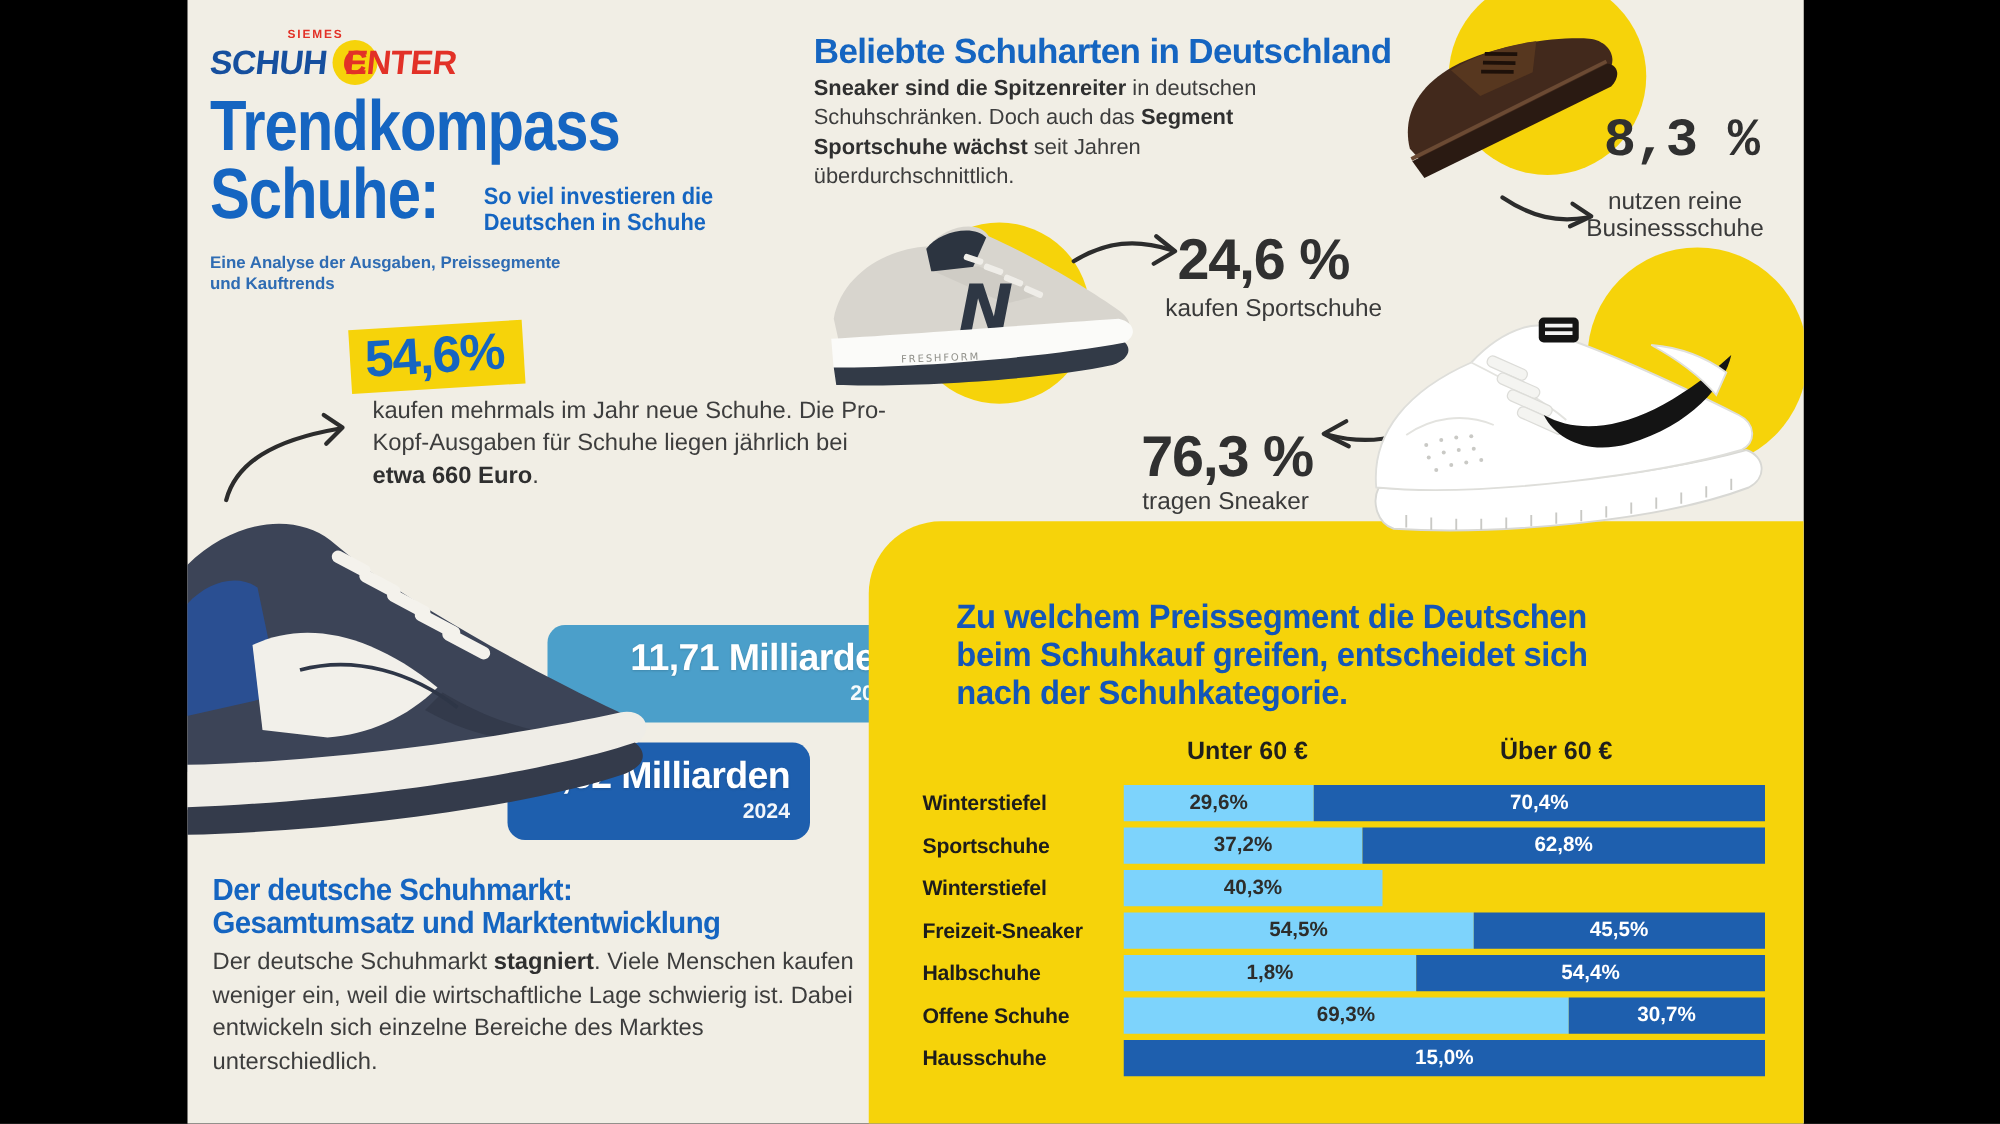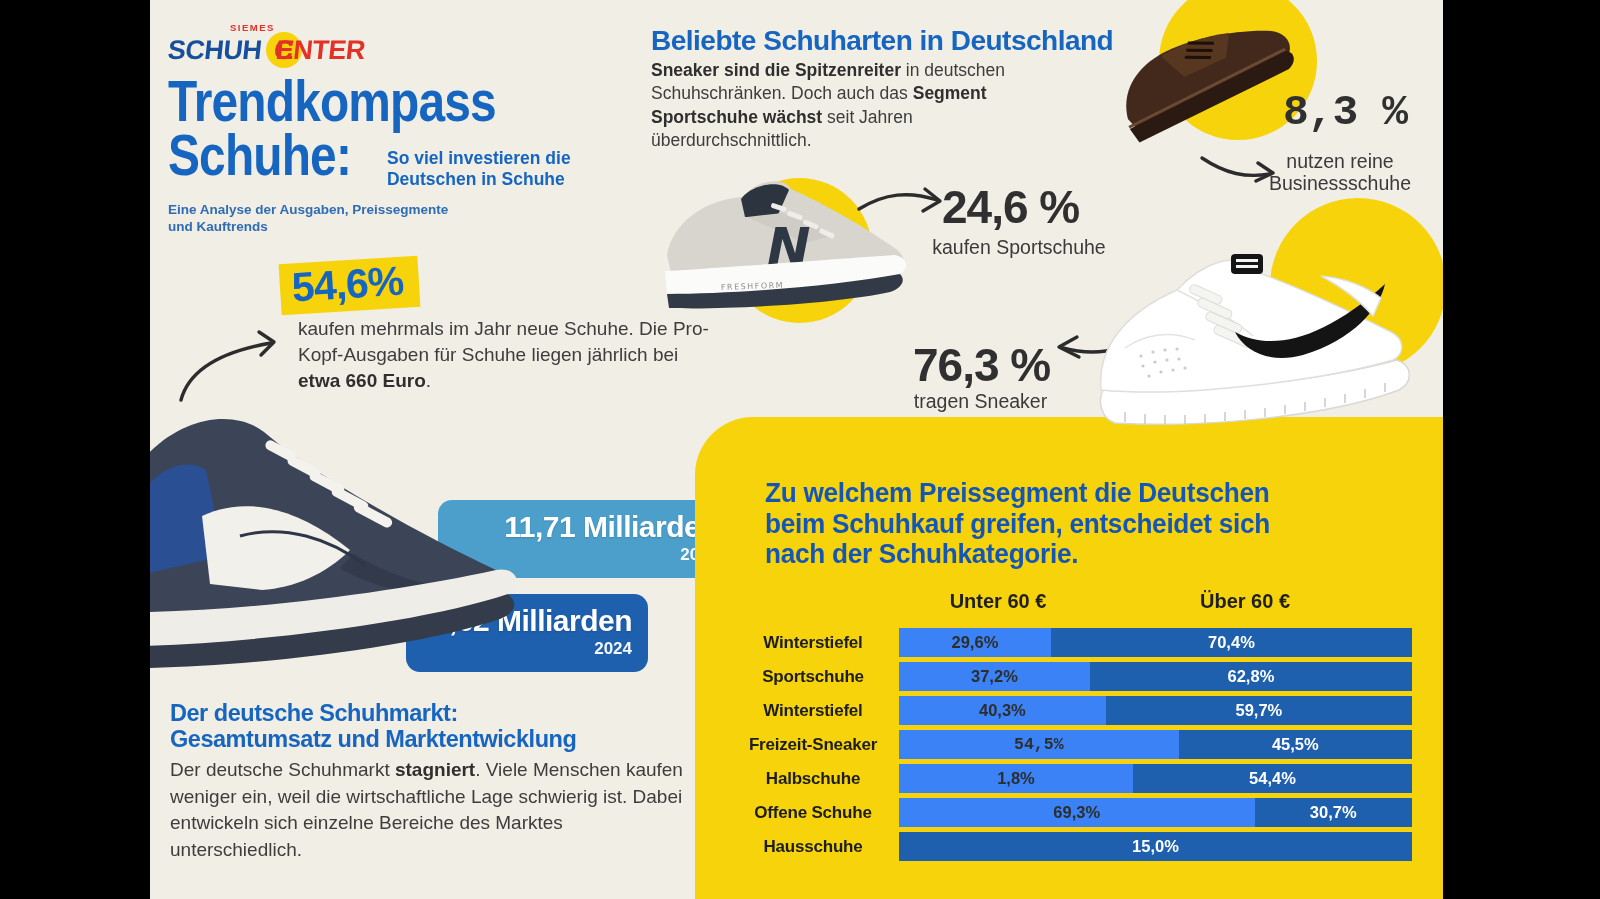--- a/index.html
+++ b/index.html
@@ -42,26 +42,26 @@
   .rbar23{left:288px;top:500px;width:296px;height:78px;background:var(--light-blue);}
   .rbar24{left:256px;top:594px;width:242px;height:78px;background:var(--dark-blue);}
   
   .market-h{left:20px;top:700px;font-size:24.5px;font-weight:900;color:var(--blue);line-height:1.07;letter-spacing:-0.5px;transform:scaleX(0.96);transform-origin:left top;}
   .market-p{left:20px;top:757px;width:520px;font-size:19px;color:var(--ink);line-height:1.4;}
   
   .panel{left:545px;top:417px;width:748px;height:482px;background:var(--panel-yellow);border-top-left-radius:58px;}
   .panel-h{left:615px;top:478px;width:562px;font-size:27px;font-weight:900;color:#1456b8;line-height:1.13;letter-spacing:-0.3px;transform:scaleX(0.97);transform-origin:left top;}
   .chead{top:590px;width:170px;text-align:center;font-size:20px;font-weight:900;color:var(--chart-ink);}
   .chead.u{left:763px;} .chead.o{left:1010px;}
-  .crows{left:588px;top:628px;width:674px;text-align:center;}
+  .crows{left:588px;top:628px;width:674px;}
   .crow{display:flex;align-items:center;height:29px;margin-bottom:5px;}
   .clabel{width:150px;font-size:17px;font-weight:900;color:#1d1d1b;letter-spacing:-0.2px;flex:none;}
   .cbar{flex:none;width:513px;height:29px;display:flex;margin-left:11px;}
   .seg{display:flex;align-items:center;justify-content:center;font-size:16.5px;font-weight:bold;height:100%;}
-  .seg.w{background:#3b82f6;color:#2d2d2b;}
+  .seg.w{background:#7dd3fc;color:#2d2d2b;}
   .seg.b{background:var(--dark-blue);color:#fff;flex:1;}
   
   .arrow{stroke:#2c2c2c;stroke-width:3.4;fill:none;stroke-linecap:round;stroke-linejoin:round;}
   svg{display:block;}
   .tinytext{font-family:"DejaVu Sans",sans-serif;}
 </style>
 </head>
 <body>
 
 <div id="stage">
@@ -187,27 +187,26 @@
           <div class="clabel">Sportschuhe</div>
           <div class="cbar">
             <div class="seg w" style="width: 37.2%;">37,2%</div>
             <div class="seg b">62,8%</div>
           </div>
         </div>
         <div class="crow">
           <div class="clabel">Winterstiefel</div>
           <div class="cbar">
             <div class="seg w" style="width: 40.3%;">40,3%</div>
-            <div class="seg b">59,7%</div>
           </div>
         </div>
         <div class="crow">
           <div class="clabel">Freizeit-Sneaker</div>
           <div class="cbar">
-            <div class="seg w" style="width: 54.5%; font-family: Liberation Mono, monospace;">54,5%</div>
+            <div class="seg w" style="width: 54.5%;">54,5%</div>
             <div class="seg b">45,5%</div>
           </div>
         </div>
         <div class="crow">
           <div class="clabel">Halbschuhe</div>
           <div class="cbar">
             <div class="seg w" style="width: 45.6%;">1,8%</div>
             <div class="seg b">54,4%</div>
           </div>
         </div>

